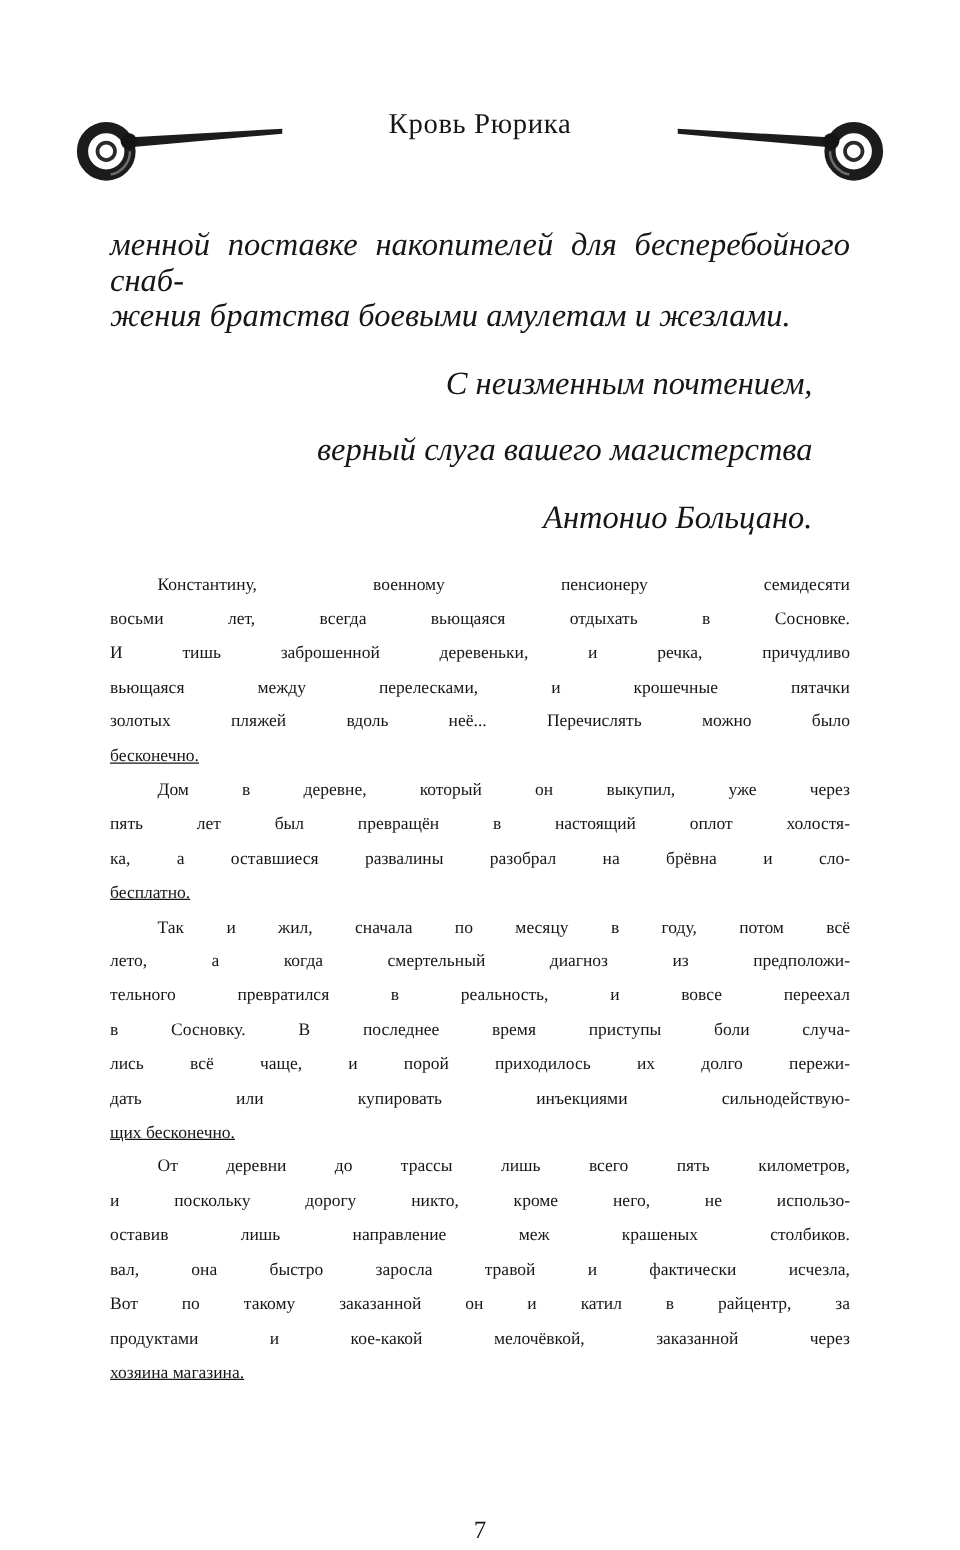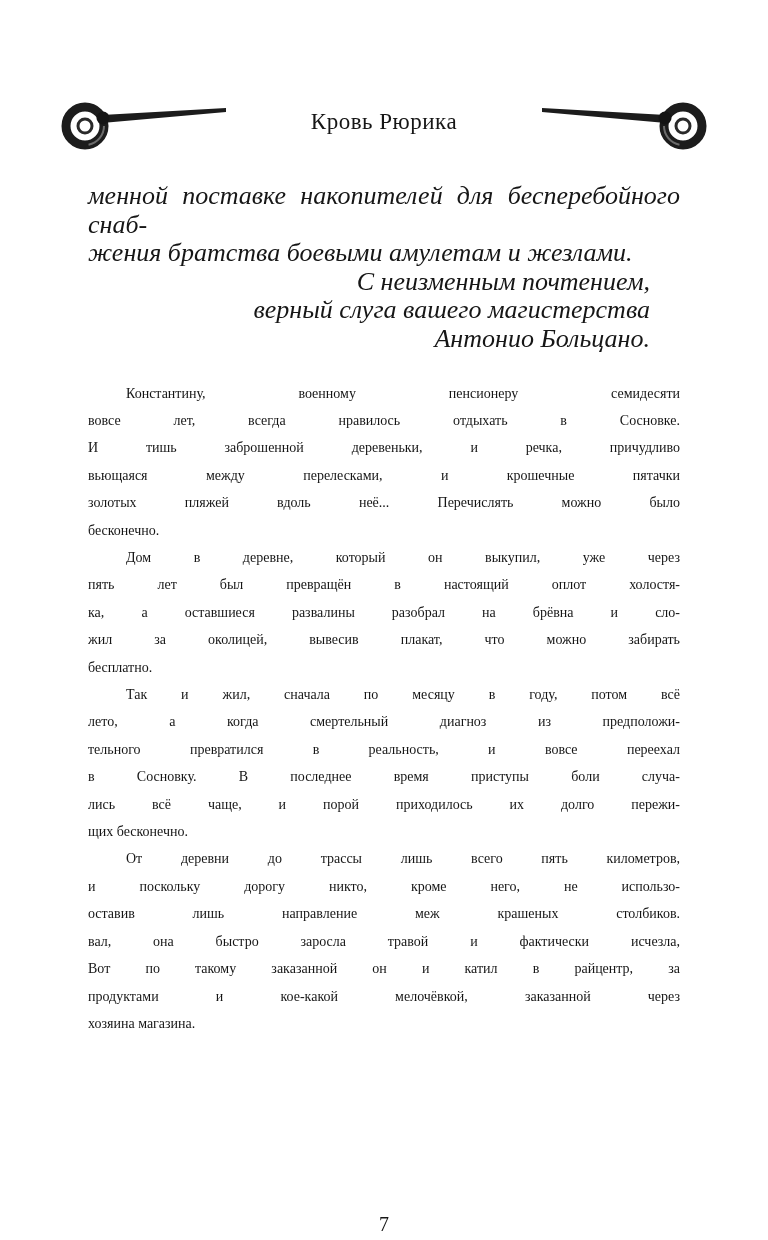--- a/index.html
+++ b/index.html
@@ -7,21 +7,21 @@
   body {
     width:768px; height:1240px;
     font-family:"Liberation Serif","DejaVu Serif",serif;
     color:#1a1a1a;
     overflow:hidden;
   }
   .page { position:relative; width:768px; height:1240px; background:#ffffff; }
 
   
   .running-head {
-    display:flex; align-items:center;
+    display:flex; 
     margin-top:86px; padding:0 58px;
     height:72px;
   }
   .ornament { flex:0 0 auto; }
   .ornament svg { display:block; }
   .ornament.right svg { transform:scaleX(-1); }
   .running-title {
     flex:1 1 auto; text-align:center;
     font-size:23px; font-weight:normal;
     letter-spacing:0.5px; color:#161616;
@@ -30,30 +30,30 @@
   
   .letter {
     margin:24px 88px 0 88px;
     font-style:italic;
     font-size:26px; line-height:28.6px;
     color:#161616;
   }
   .letter .line { text-align:justify; text-align-last:justify; }
   .letter .line.last { text-align-last:left; }
   .letter .sig { padding-right:30px; }
-  .letter .sig .line { text-align:right; text-align-last:right; }
+  .letter .sig .line { text-align:right; text-align-last:right;margin-top:25px; }
 
   
   .body-text {
     margin:26px 88px 0 88px;
     font-size:14px; line-height:27.4px;
     color:#161616;
   }
   .para .line { text-align:justify; text-align-last:justify; }
-  .para .line.last { text-align-last:left; }
+  .para .line.last { text-align-last:left;text-decoration:underline; }
   .para .line:first-child { text-indent:38px; }
 
   
   .folio {
     position:absolute; left:0; right:0; bottom:90px;
     text-align:center; font-size:20px; color:#161616;
   }
 </style>
 </head>
 <body>
@@ -90,39 +90,39 @@
     <div class="sig">
         <div class="line">С неизменным почтением,</div>
         <div class="line">верный слуга вашего магистерства</div>
         <div class="line last">Антонио Больцано.</div>
       </div>
   </section>
 
   <section class="body-text">
     <div class="para">
         <div class="line">Константину, военному пенсионеру семидесяти</div>
-        <div class="line">вовсе лет, всегда нравилось отдыхать в Сосновке.</div>
+        <div class="line">восьми лет, всегда вьющаяся отдыхать в Сосновке.</div>
         <div class="line">И тишь заброшенной деревеньки, и речка, причудливо</div>
         <div class="line">вьющаяся между перелесками, и крошечные пятачки</div>
         <div class="line">золотых пляжей вдоль неё... Перечислять можно было</div>
         <div class="line last">бесконечно.</div>
       </div>
     <div class="para">
         <div class="line">Дом в деревне, который он выкупил, уже через</div>
         <div class="line">пять лет был превращён в настоящий оплот холостя-</div>
         <div class="line">ка, а оставшиеся развалины разобрал на брёвна и сло-</div>
-        <div class="line">жил за околицей, вывесив плакат, что можно забирать</div>
         <div class="line last">бесплатно.</div>
       </div>
     <div class="para">
         <div class="line">Так и жил, сначала по месяцу в году, потом всё</div>
         <div class="line">лето, а когда смертельный диагноз из предположи-</div>
         <div class="line">тельного превратился в реальность, и вовсе переехал</div>
         <div class="line">в Сосновку. В последнее время приступы боли случа-</div>
         <div class="line">лись всё чаще, и порой приходилось их долго пережи-</div>
+        <div class="line">дать или купировать инъекциями сильнодействую-</div>
         <div class="line last">щих бесконечно.</div>
       </div>
     <div class="para">
         <div class="line">От деревни до трассы лишь всего пять километров,</div>
         <div class="line">и поскольку дорогу никто, кроме него, не использо-</div>
         <div class="line">оставив лишь направление меж крашеных столбиков.</div>
         <div class="line">вал, она быстро заросла травой и фактически исчезла,</div>
         <div class="line">Вот по такому заказанной он и катил в райцентр, за</div>
         <div class="line">продуктами и кое-какой мелочёвкой, заказанной через</div>
         <div class="line last">хозяина магазина.</div>

